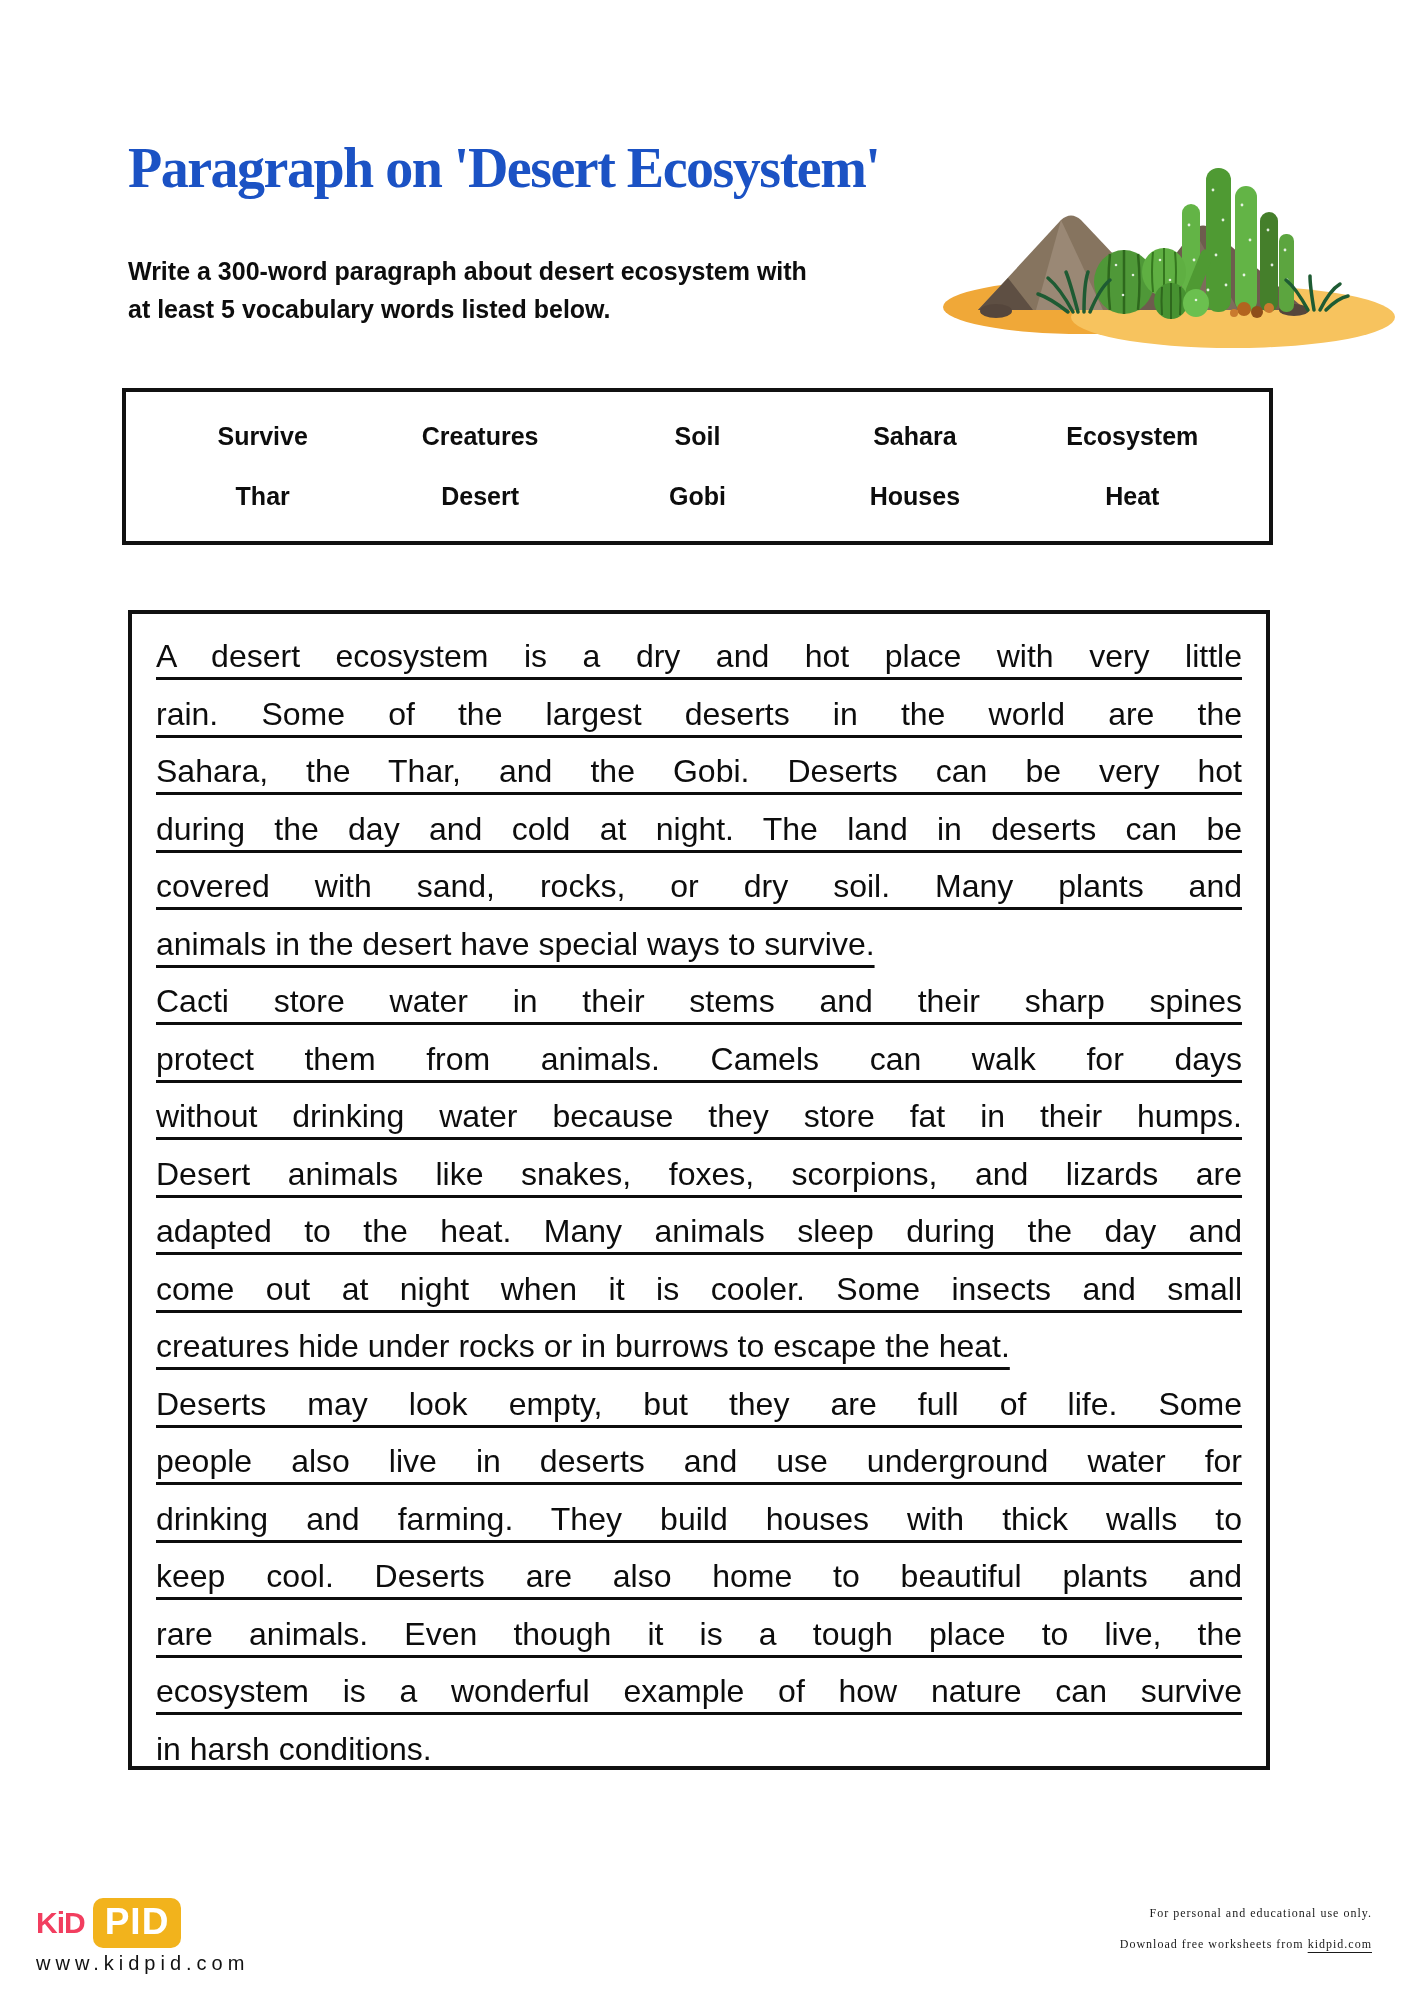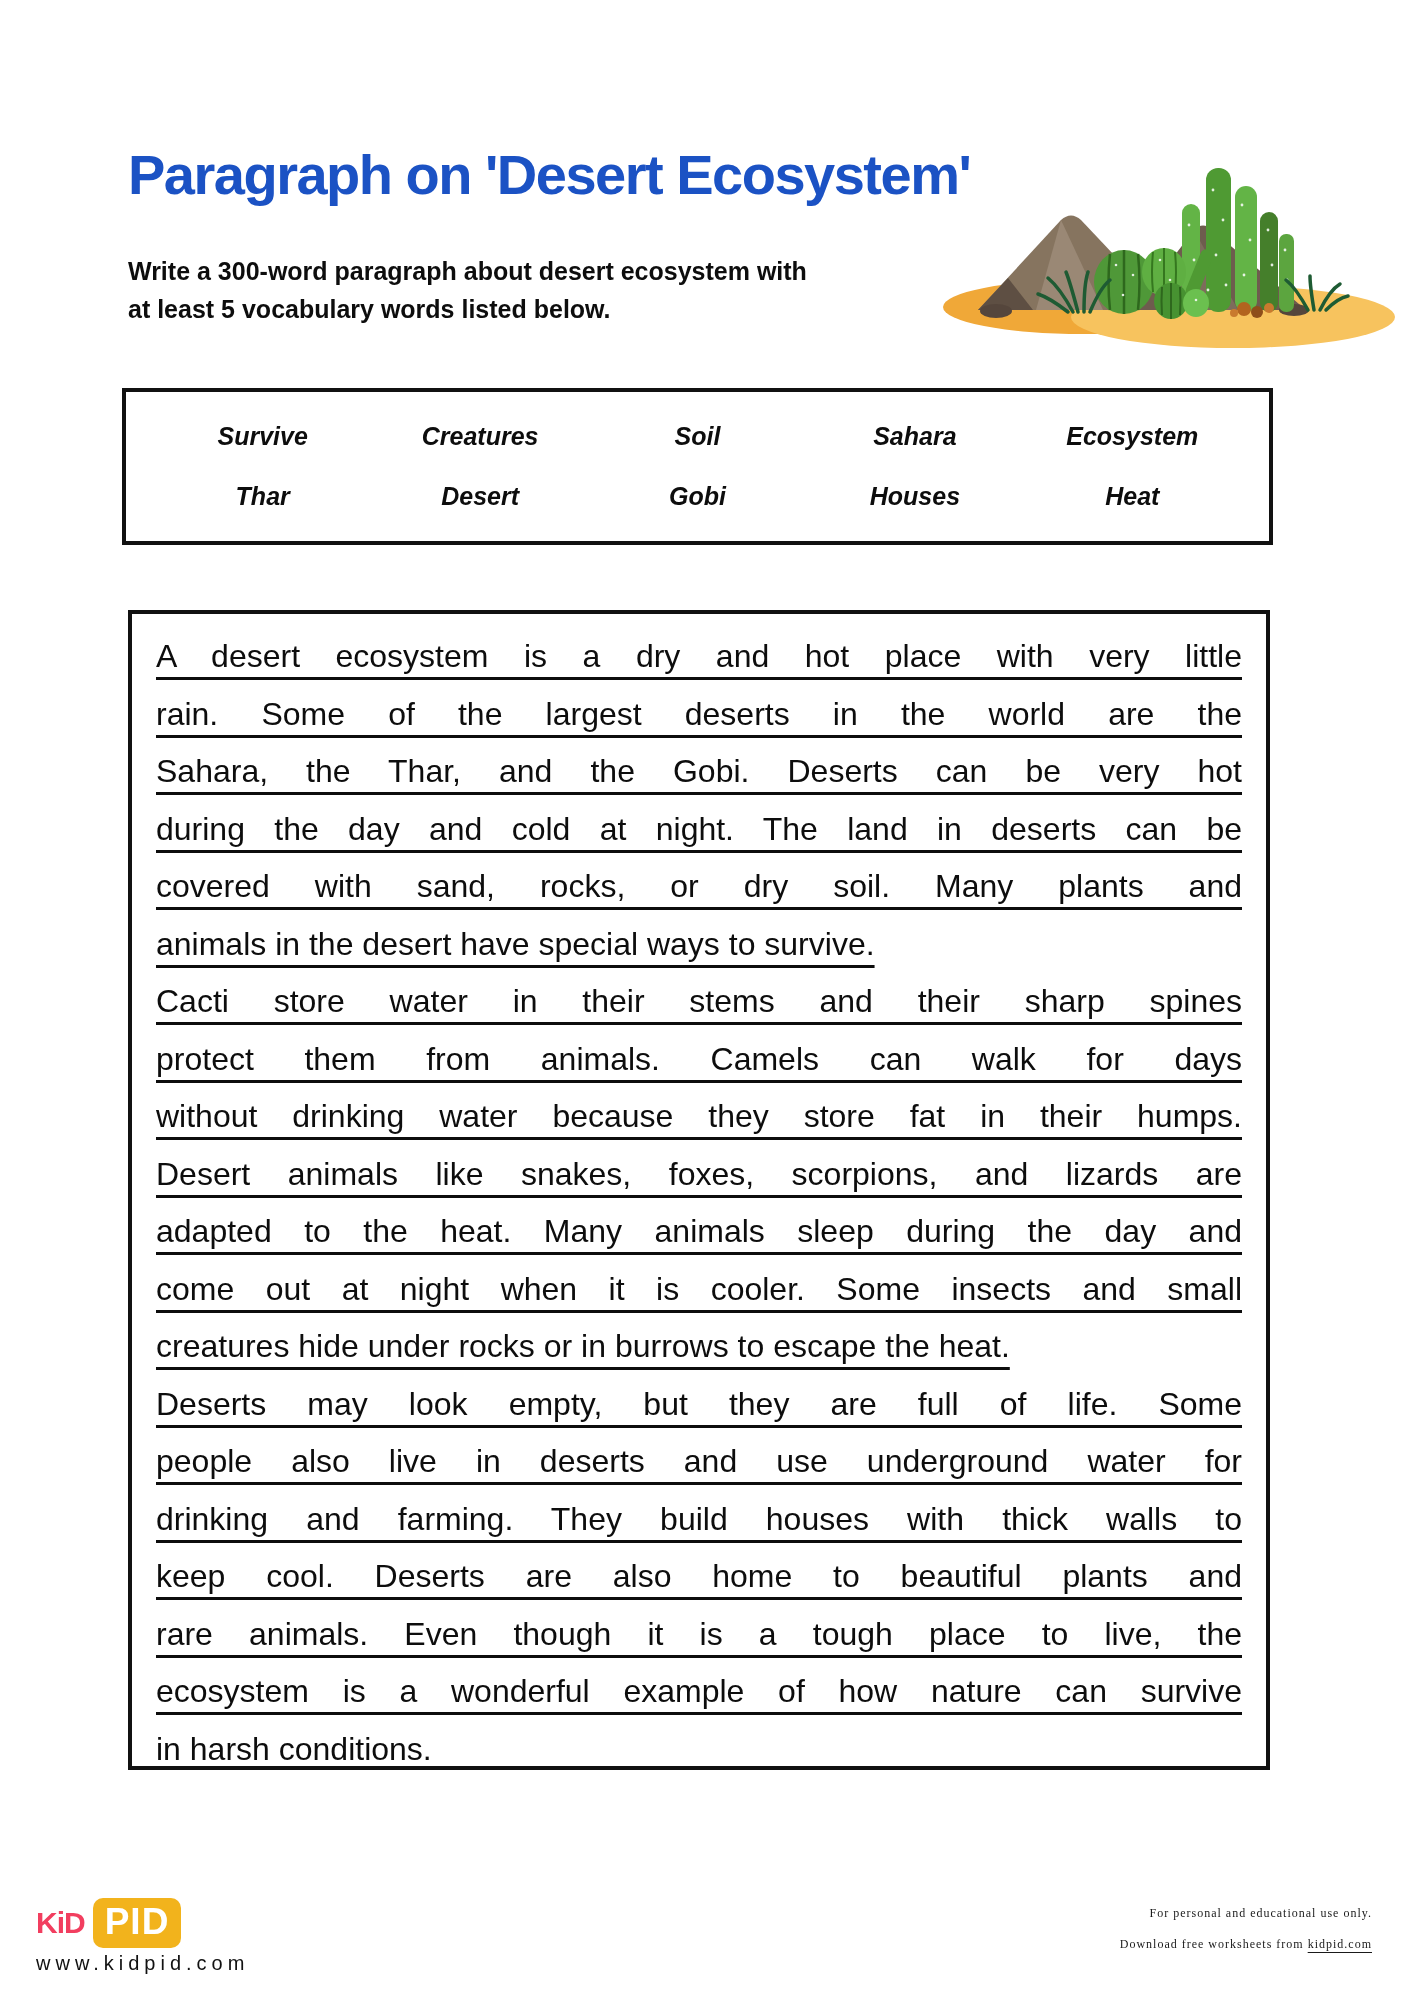--- a/index.html
+++ b/index.html
@@ -1,33 +1,33 @@
 <!DOCTYPE html>
 <html><head>
 <meta charset="utf-8">
 <style>
   html,body{margin:0;padding:0;background:#ffffff;}
   body{font-family:"Liberation Sans",sans-serif;color:#0d0d0d;}
   .page{position:relative;width:1414px;height:2000px;background:#ffffff;overflow:hidden;}
 
   
-  .title{position:absolute;left:128px;top:142px;font-size:56px;font-weight:800;
-         letter-spacing:-1.5px;color:#1B52C4;white-space:nowrap;}
+  .title{position:absolute;left:128px;top:136px;font-size:56px;font-weight:800;
+         letter-spacing:-1.5px;color:#1B52C4;white-space:nowrap;font-family:Liberation Serif, serif;}
   .instructions{position:absolute;left:128px;top:252px;font-size:25px;font-weight:700;
          line-height:38px;color:#0d0d0d;}
 
   
   .illustration{position:absolute;left:938px;top:160px;width:460px;height:192px;}
 
   
   .vocab-box{position:absolute;left:122px;top:388px;width:1151px;height:157px;
          border:4px solid #111;box-sizing:border-box;
          display:grid;grid-template-columns:repeat(5,1fr);grid-template-rows:1fr 1fr;
          align-items:center;justify-items:center;padding:14px 28px;}
-  .vocab-word{font-size:25px;font-weight:700;color:#0d0d0d;font-style:italic;}
+  .vocab-word{font-size:25px;font-weight:700;color:#0d0d0d;}
 
   
   .essay-box{position:absolute;left:128px;top:610px;width:1142px;height:1160px;
          border:4px solid #111;box-sizing:border-box;padding:14px 24px 0 24px;overflow:hidden;}
   .essay-line{font-size:32px;font-weight:300;line-height:57.5px;white-space:nowrap;
          color:#0d0d0d;text-align:justify;text-align-last:justify;
          text-decoration:underline;text-decoration-thickness:3px;text-underline-offset:10px;}
   .essay-line.last{text-align-last:left;}
 
   

